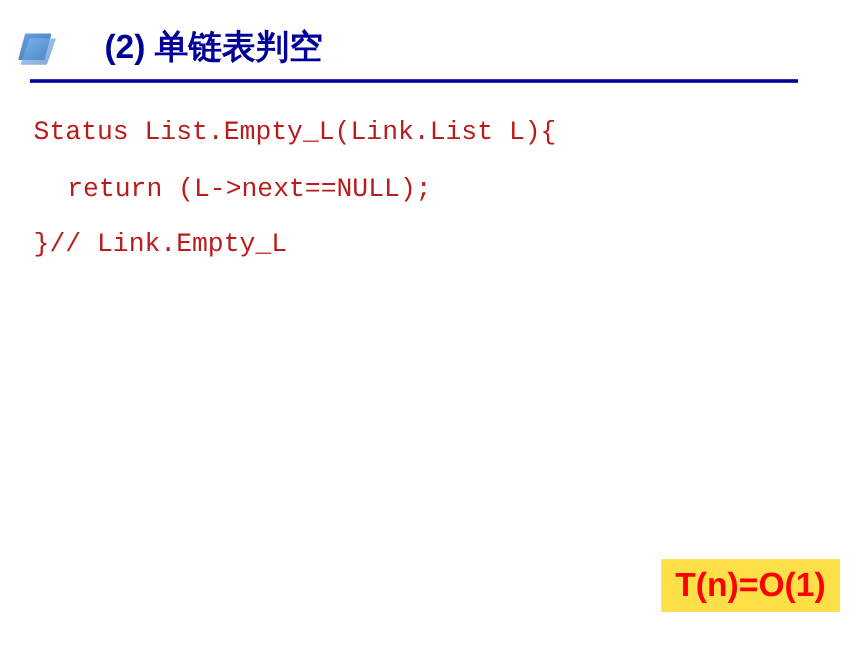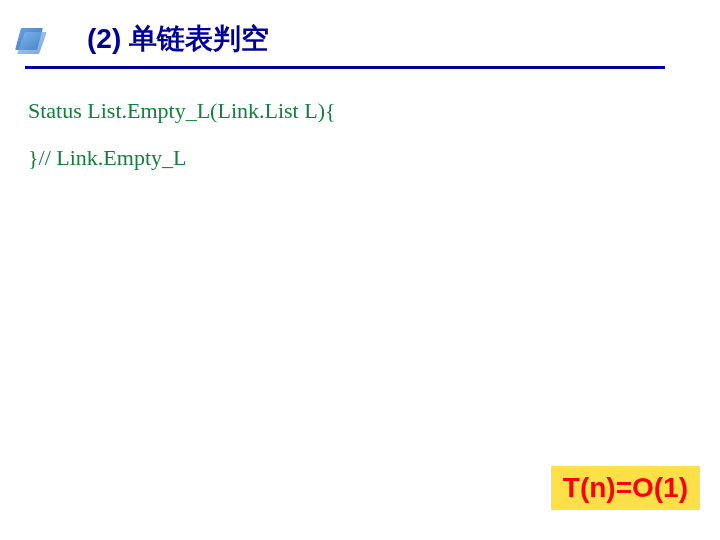--- a/index.html
+++ b/index.html
@@ -28,24 +28,24 @@
     .title-underline {
       border-bottom: 3px solid #000099;
       width: 640px;
       margin-left: -50px;
     }
     .code-area {
       padding: 28px 0 0 28px;
     }
     .code-line {
       font-size: 22px;
-      color: #15803d;
+      color: #b91c1c;
       line-height: 1.3;
       margin-bottom: 18px;
-      font-family: Liberation Serif, serif;
+      font-family: Liberation Mono, monospace;
     }
     .code-line.indented {
       padding-left: 28px;
     }
     .complexity-box {
       position: absolute;
       right: 20px;
       bottom: 30px;
       background: #fde047;
       color: #ff0000;
@@ -83,16 +83,17 @@
 
 <div class="decorative-block"></div>
 
 <div class="title-container">
   <div class="title">(2) 单链表判空</div>
   <div class="title-underline"></div>
 </div>
 
 <div class="code-area">
   <div class="code-line">Status List.Empty_L(Link.List L){</div>
+  <div class="code-line indented">return (L-&gt;next==NULL);</div>
   <div class="code-line">}// Link.Empty_L</div>
 </div>
 
 <div class="complexity-box">T(n)=O(1)</div>
 
 </body></html>

